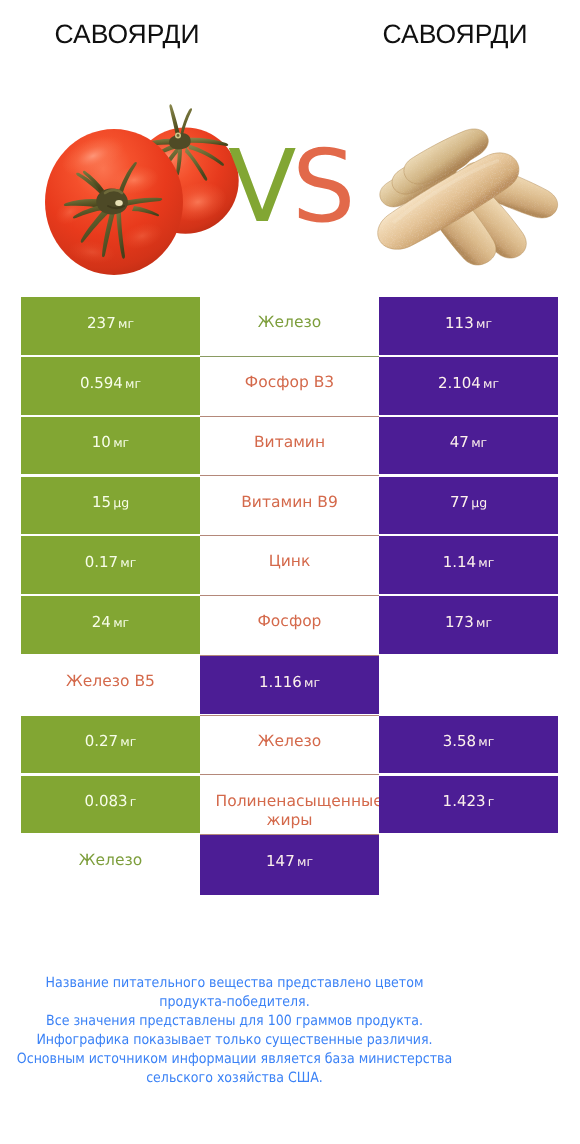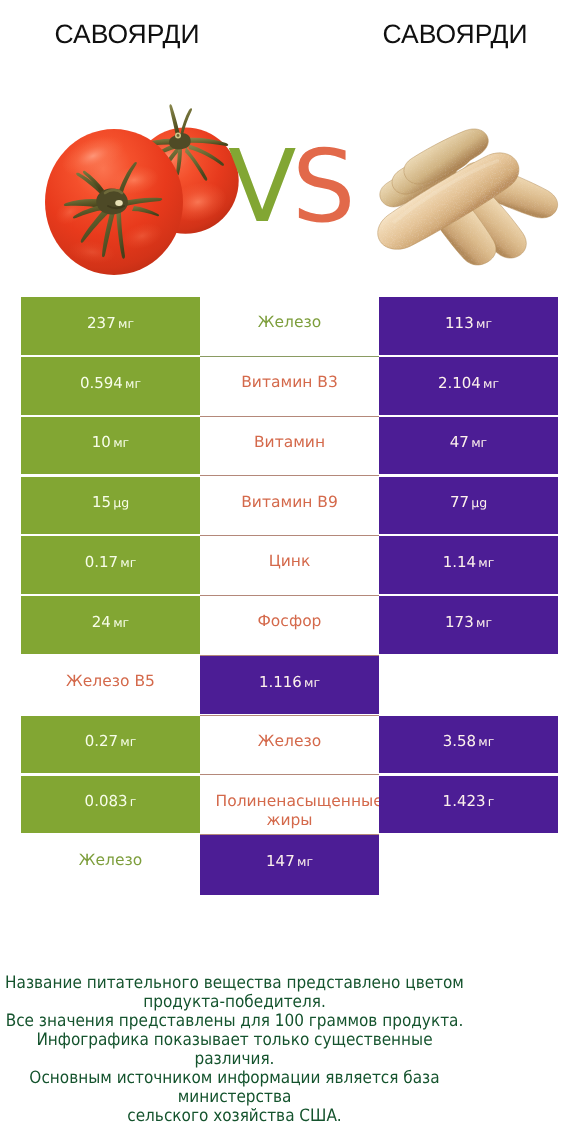--- a/index.html
+++ b/index.html
@@ -31,21 +31,21 @@
   .val .u{font-size:12.5px;margin-left:-2.5px;}
   .nm{display:block;font-family:"DejaVu Sans",sans-serif;font-size:15.5px;line-height:19.4px;height:19.4px;text-align:center;white-space:normal;width:148px;}
   .nm.g{color:#7d9e3c;}
   .nm.o{color:#d4694b;}
   .sep{position:absolute;left:179px;width:179px;height:1.2px;background:#8a9b62;}
   .sep.o{background:#b4887a;}
   .gap{position:absolute;left:0;width:537px;height:2.2px;background:#ffffff;}
 
   
   .foot{position:absolute;top:974px;left:0;width:469px;text-align:center;
-        font-family:"DejaVu Sans Condensed",sans-serif;font-size:17px;color:#14532d;line-height:18.93px;white-space:pre-line;}
+        font-family:"DejaVu Sans Condensed",sans-serif;font-size:14px;color:#3b82f6;line-height:18.93px;white-space:pre-line;}
 </style>
 </head>
 <body>
 
 <div class="page">
 
   <div class="title t-left">САВОЯРДИ</div>
   <div class="title t-right">САВОЯРДИ</div>
 
   <div class="img-left">
@@ -238,21 +238,21 @@
           <span class="val">113 <span class="u">мг</span></span>
         </div>
       </div>
       <div class="gap" style="top: 57.8px;"></div>
       <div class="sep" style="top: 58.7px;"></div>
       <div class="row">
         <div class="cell c-l">
           <span class="val">0.594 <span class="u">мг</span></span>
         </div>
         <div class="cell c-m">
-          <span class="nm o">Витамин B3</span>
+          <span class="nm o">Фосфор B3</span>
         </div>
         <div class="cell c-r">
           <span class="val">2.104 <span class="u">мг</span></span>
         </div>
       </div>
       <div class="gap" style="top: 117.6px;"></div>
       <div class="sep o" style="top: 118.5px;"></div>
       <div class="row">
         <div class="cell c-l">
           <span class="val">10 <span class="u">мг</span></span>

